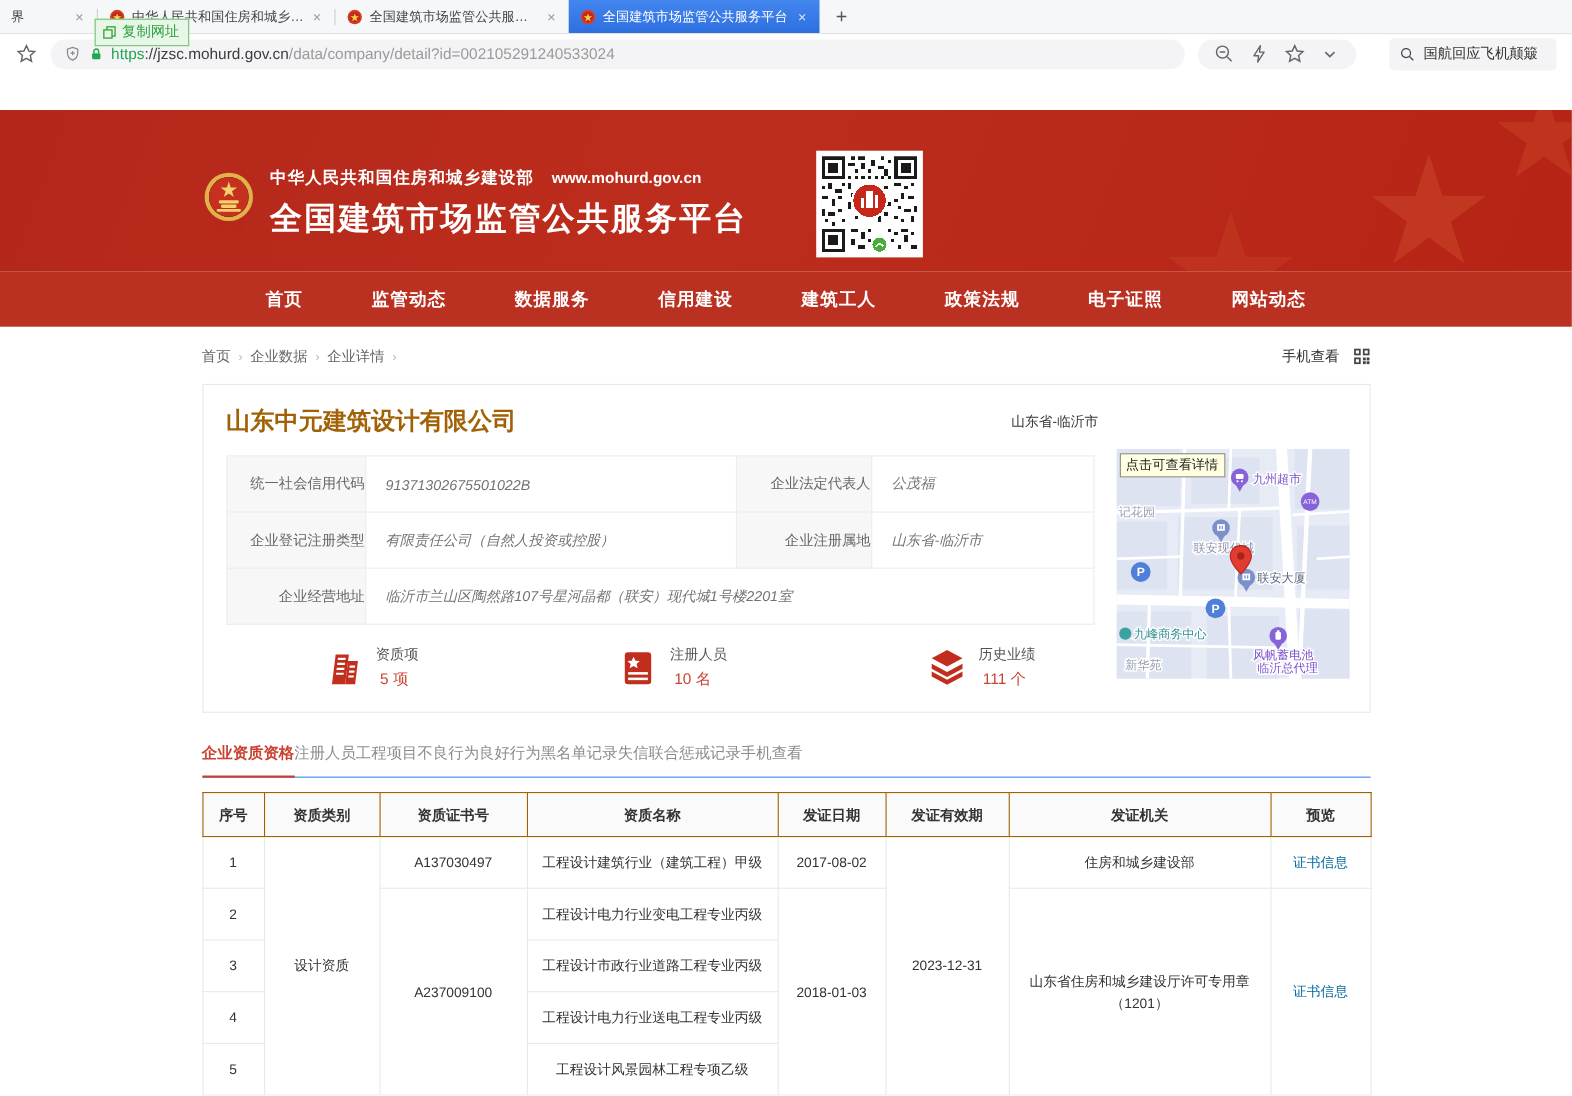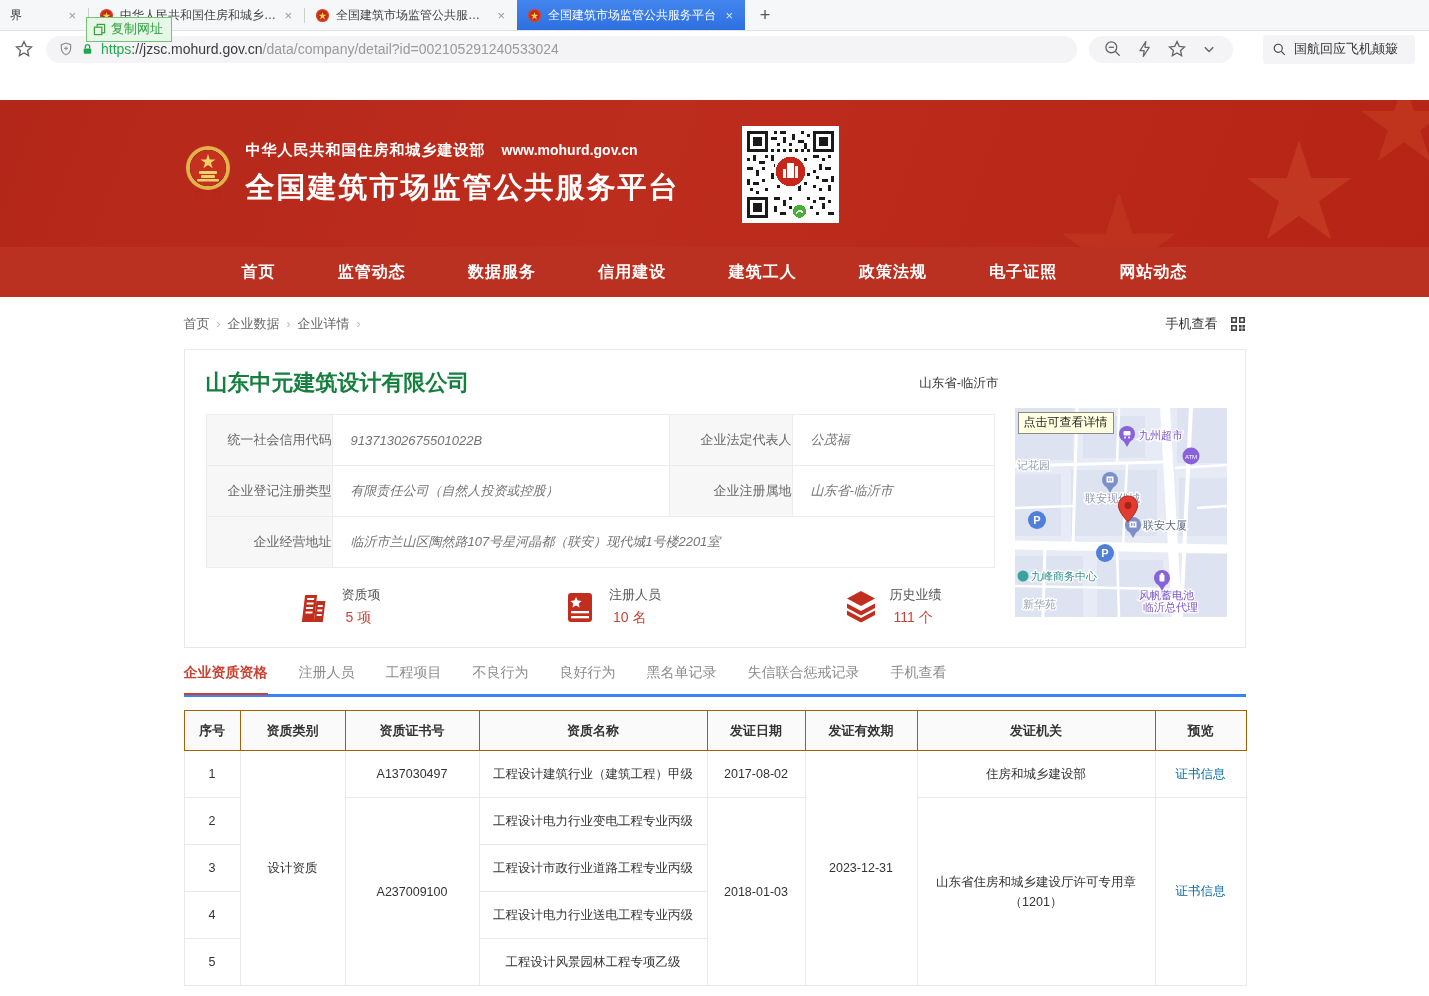--- a/index.html
+++ b/index.html
@@ -34,21 +34,21 @@
   .url-path { color:#9a9a9a; }
   .url-icons { height:27px; background:#f4f4f6; border-radius:14px; display:flex; align-items:center; gap:12px; padding:0 14px; }
   .quick-search { width:152px; height:29px; background:#f4f4f6; border-radius:4px; display:flex; align-items:center; gap:7px; padding:0 9px; margin-left:18px; }
   .quick-search span { font-size:13px; color:#333; white-space:nowrap; }
   .chrome-gap { height:33px; background:#fff; }
 
   
   .banner { height:147px; position:relative; overflow:hidden;
     background:linear-gradient(110deg,#b3271a 0%,#bd2d1d 45%,#b52414 100%); }
   .banner-decor { position:absolute; right:0; top:0; pointer-events:none; }
-  .banner-inner { width:1062px; margin:1px auto; height:100%; display:flex; align-items:center; position:relative; }
+  .banner-inner { width:1062px; margin:12px auto; height:100%; display:flex; align-items:center; position:relative; }
   .logo-block { display:flex; align-items:center; gap:14px; }
   .titles .line1 { color:#fff; font-weight:bold; font-size:15px; letter-spacing:1px; }
   .titles .line1 .site-url { font-size:14px; margin-left:16px; letter-spacing:0; }
   .titles .line2 { color:#fff; font-weight:bold; font-size:29px; letter-spacing:2px; margin-top:8px; }
   .qr-block { margin-left:62px; width:97px; height:97px; background:#fff; padding:5px; flex:none; }
   .search-block { margin-left:26px; width:448px; }
   .stabs { display:flex; gap:7px; height:33px; }
   .stab { display:flex; align-items:center; padding:0 15px; font-size:14px; font-weight:bold; color:#fff;
     background:#a02012; cursor:pointer; }
   .stab.active { background:#fff; color:#c7261b; }
@@ -65,38 +65,38 @@
 
   
   .container { width:1062px; margin:0 auto; }
   .breadcrumb { padding-top:18px; display:flex; align-items:center; font-size:13px; color:#666; }
   .crumb { cursor:pointer; }
   .crumb-sep { color:#b9b9b9; margin:0 7px; font-size:12px; }
   .mobile-view { margin-left:auto; display:flex; align-items:center; gap:12px; color:#333; font-size:13px; cursor:pointer; }
 
   .company-card { margin-top:16px; border:1px solid #e8e8e8; position:relative; padding:18px 16px 20px 21px; }
   .name-row { display:flex; align-items:center; }
-  .company-name { font-size:22px; font-weight:bold; color:#15803d; }
+  .company-name { font-size:22px; font-weight:bold; color:#a16207; }
   .company-region { margin-left:auto; font-size:12.5px; color:#333; margin-right:230px; }
 
   table.info { border-collapse:collapse; width:788px; margin-top:16px; table-layout:fixed; }
   table.info td { border:1px solid #ececec; height:51px; font-size:13px; }
   td.ilabel { background:#f7f7f7; color:#666; text-align:right; }
   td.ival { color:#737373; padding-left:18px;font-style:italic; }
 
   .stats { margin-top:18px; margin-left:88px; width:648px; display:flex; justify-content:space-between;gap:33px; }
   .stat { display:flex; align-items:center; gap:10px; }
   .stat-txt .slabel { font-size:13px; color:#555; }
   .stat-txt .sval { font-size:14px; color:#c94434; margin-top:5px; padding-left:4px; }
 
   .map-box { position:absolute; top:58px; right:18px; width:212px; height:209px; cursor:pointer; }
   .map-tip { position:absolute; top:4px; left:3px; background:#ffffe1; border:1px solid #8a8a8a;
     font-size:12px; color:#222; padding:1px 5px 2px; z-index:5; white-space:nowrap; }
 
-  .detail-tabs { margin-top:16px; display:flex; gap:31px; border-bottom:3px solid #3b82f6; font-size:14px; color:#8c8c8c; }
+  .detail-tabs { margin-top:28px; display:flex; border-bottom:1px solid #3b82f6; font-size:14px; color:#8c8c8c; }
   .dtab { padding-bottom:11px; cursor:pointer; }
   .dtab.active { color:#ca4130; border-bottom:2px solid #ca4130; margin-bottom:-1px; font-weight:bold;}
 
   table.cert { border-collapse:collapse; width:1062px; margin-top:13px; table-layout:fixed; }
   table.cert th { background:#fafafa; border:1px solid #a16207; height:40px; font-size:13px; color:#333; font-weight:bold; }
   table.cert td { border:1px solid #e9e9e9; height:47px; font-size:12.5px; color:#333; text-align:center; padding:0 6px; }
   .cert-link { color:#0369a1; cursor:pointer;font-family:Liberation Serif, serif; }
   .auth-line { display:block; line-height:1.6; }
 
   svg text { font-family:"Liberation Sans","DejaVu Sans",sans-serif; }

